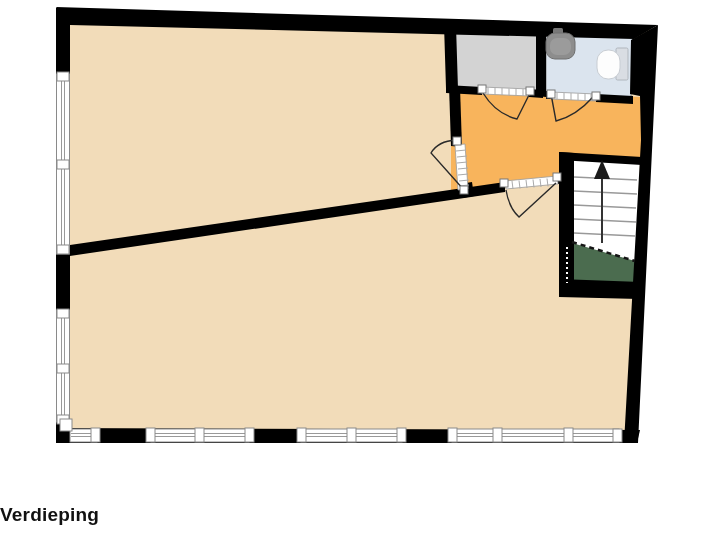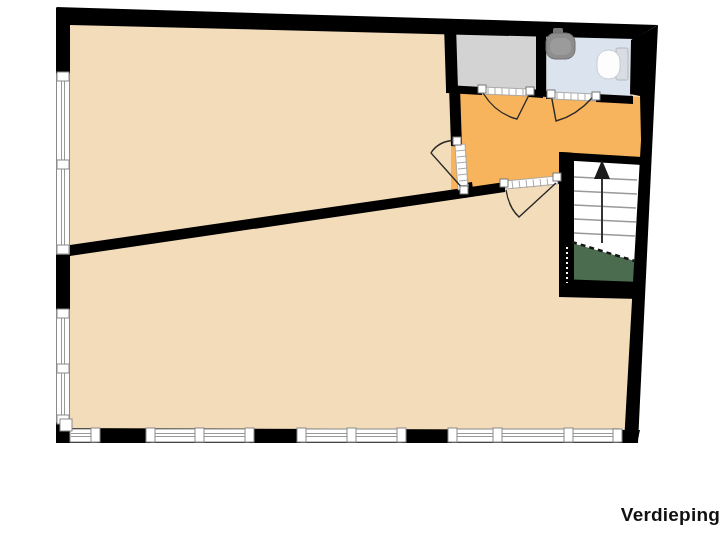--- a/index.html
+++ b/index.html
@@ -9,21 +9,21 @@
     height: 540px;
     background: #ffffff;
     font-family: "Liberation Sans", sans-serif;
     overflow: hidden;
   }
   .plan-svg { position: absolute; left: 0; top: 0; }
   .caption {
     position: absolute;
     left: 0; right: 0;
     top: 504px;
-    text-align: right;
+    text-align: left;
     font-size: 19px;
     font-weight: 700;
     color: #111111;
     letter-spacing: 0.2px;
   }
   .thinline { fill: none; }
 </style>
 </head>
 <body>
 

